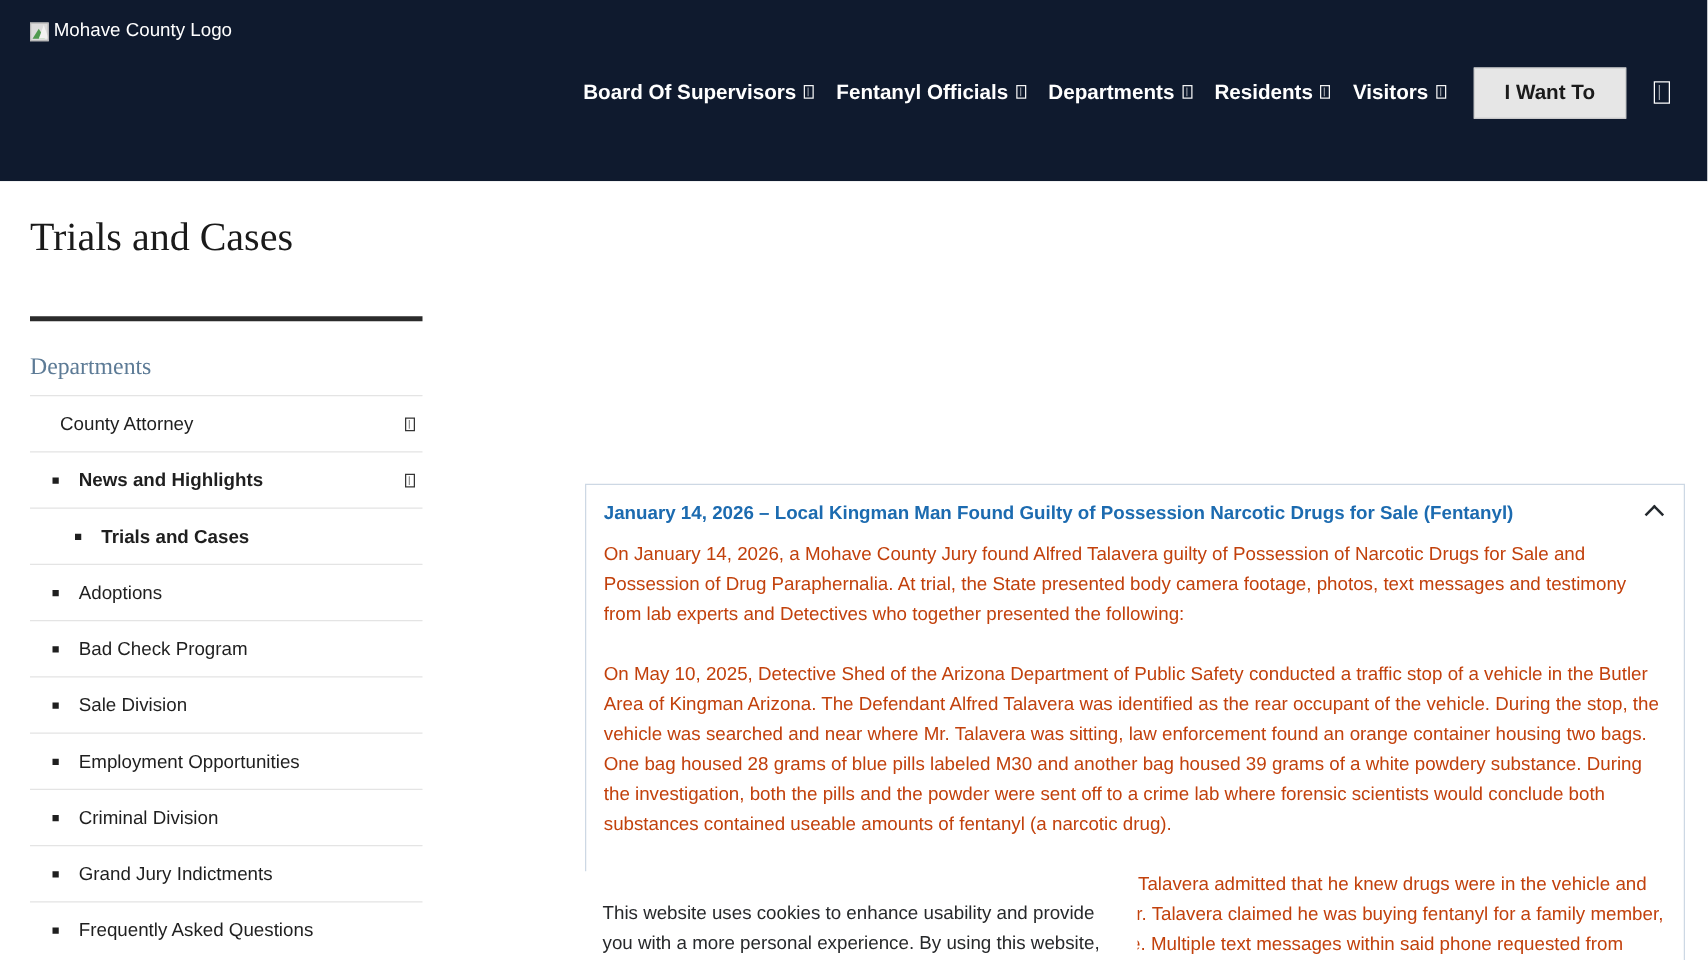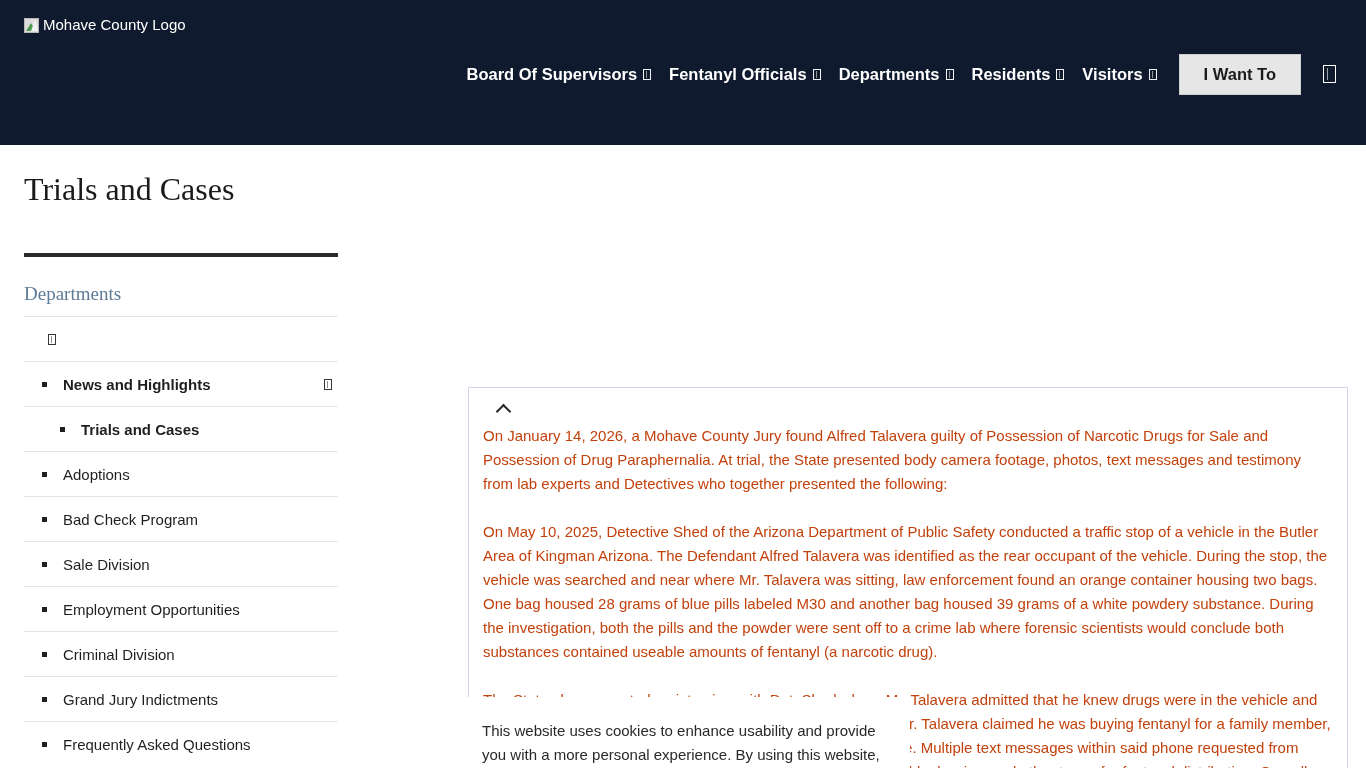--- a/index.html
+++ b/index.html
@@ -310,20 +310,21 @@
 
     <h1 class="page-title">Trials and Cases</h1>
 
     <div class="title-rule"></div>
 
     <div class="nav-section-label">Departments</div>
 
     <ul class="side-list">
 
       <li class="side-li lvl0">
+        <span class="side-label">County Attorney</span>
         <span class="side-toggle">
             <span class="tofu"></span>
           </span>
       </li>
 
       <li class="side-li lvl1 bold">
         <span class="bullet"></span>
         <span class="side-label">News and Highlights</span>
         <span class="side-toggle">
             <span class="tofu"></span>
@@ -370,20 +371,21 @@
         <span class="side-label">Frequently Asked Questions</span>
       </li>
 
     </ul>
   </div>
 
   <div class="right-col">
     <div class="accordion">
 
       <div class="acc-header">
+        <span class="acc-title">January 14, 2026 – Local Kingman Man Found Guilty of Possession Narcotic Drugs for Sale (Fentanyl)</span>
         <span class="chev-up"></span>
       </div>
 
       <div class="acc-body">
         <p>On January 14, 2026, a Mohave County Jury found Alfred Talavera guilty of Possession of Narcotic Drugs for Sale and Possession of Drug Paraphernalia. At trial, the State presented body camera footage, photos, text messages and testimony from lab experts and Detectives who together presented the following:</p>
         <p>On May 10, 2025, Detective Shed of the Arizona Department of Public Safety conducted a traffic stop of a vehicle in the Butler Area of Kingman Arizona. The Defendant Alfred Talavera was identified as the rear occupant of the vehicle. During the stop, the vehicle was searched and near where Mr. Talavera was sitting, law enforcement found an orange container housing two bags. One bag housed 28 grams of blue pills labeled M30 and another bag housed 39 grams of a white powdery substance. During the investigation, both the pills and the powder were sent off to a crime lab where forensic scientists would conclude both substances contained useable amounts of fentanyl (a narcotic drug).</p>
         <p>The State also presented an interview with Det. Shed where Mr. Talavera admitted that he knew drugs were in the vehicle and that his fingerprints would likely be on the outside of the bags. Mr. Talavera claimed he was buying fentanyl for a family member, cell phone evidence recovered and later revealed user otherwise. Multiple text messages within said phone requested from Coco (who the State argued was Mr. Talavera) for powder, pow, blueberries, and other terms for fentanyl distribution. Overall, Detective Shed testified that fentanyl users would typically purchase one pill per dose and that the amount of powder found was indicative of sales. Additionally, approximately 260 fentanyl pills were observed in the</p>
       </div>
 
     </div>

